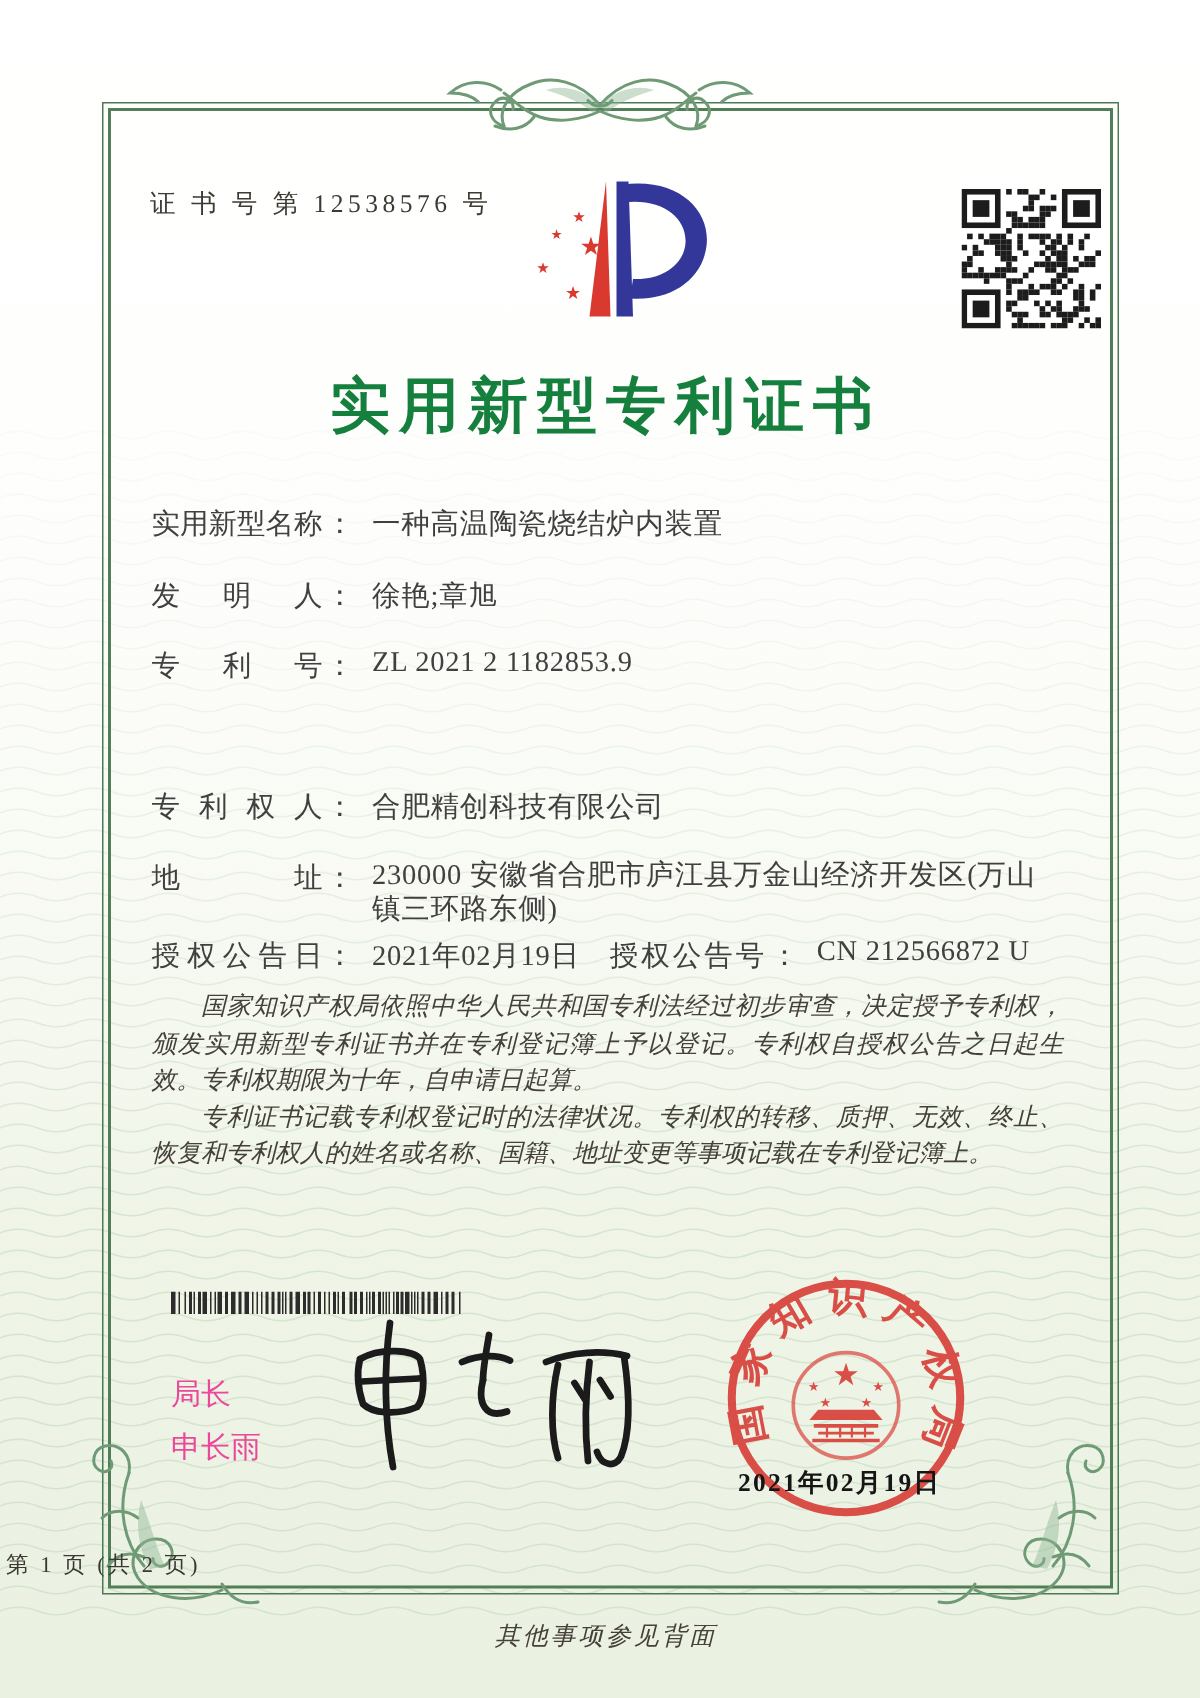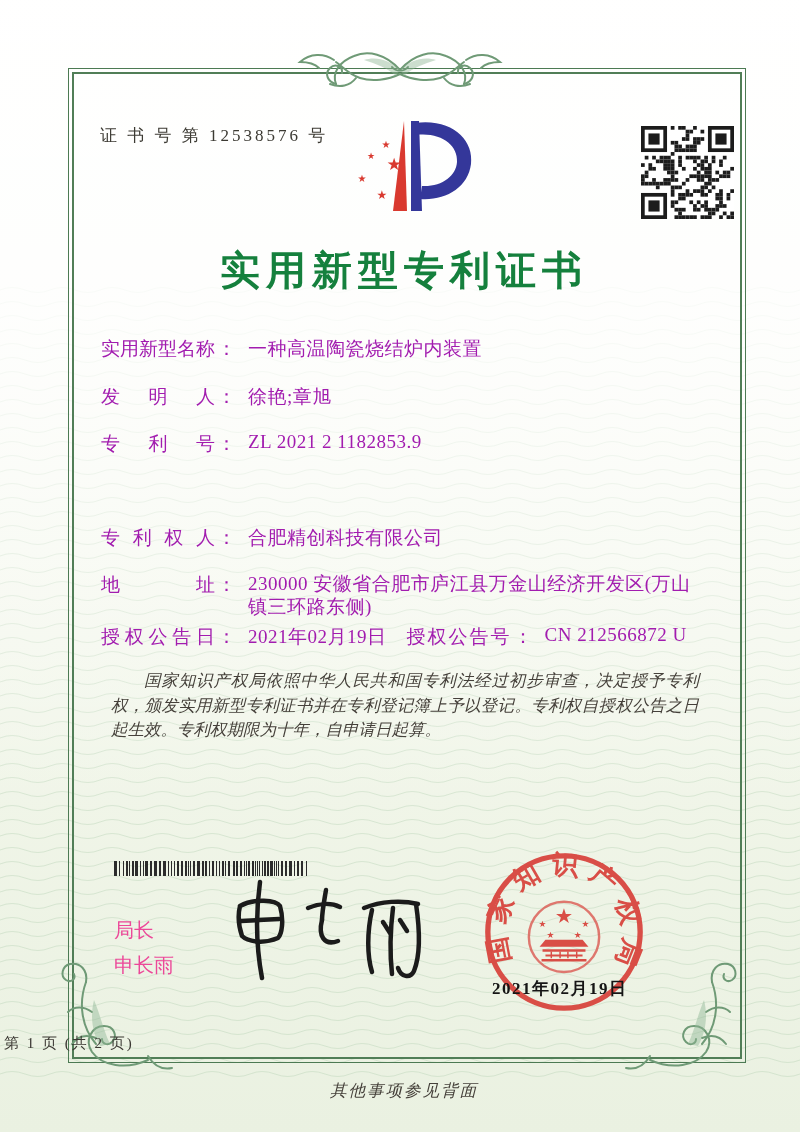--- a/index.html
+++ b/index.html
@@ -18,29 +18,29 @@
   .ornament{position:absolute;z-index:3;}
   .ornament path{fill:none;stroke:#6f9a76;stroke-width:2;stroke-linecap:round;}
   .ornament .lf{fill:#8fb594;opacity:.45;stroke:none;}
   
   .content{position:absolute;left:4px;top:0;width:800px;height:860px;z-index:4;color:#33312c;}
   .cert-no{position:absolute;left:96px;top:124px;font-size:17px;letter-spacing:3px;color:#3c3a33;}
   .logo{position:absolute;left:348px;top:114px;}
   .qr{position:absolute;left:637px;top:126px;}
   .doc-title{position:absolute;left:0;right:0;top:243px;text-align:center;
              font-size:40px;font-weight:bold;letter-spacing:6px;color:#15803d;}
-  .frow{position:absolute;left:97px;font-size:19px;white-space:nowrap;color:#a21caf;}
+  .frow{position:absolute;left:97px;font-size:19px;white-space:nowrap;color:#404040;}
   .flabel{display:inline-block;width:114px;text-align:justify;text-align-last:justify;vertical-align:top;}
   .fcolon{display:inline-block;margin:0 12px 0 2px;vertical-align:top;}
   .fvalue{vertical-align:top;letter-spacing:.5px;}
   .fvalue.wrap{display:inline-block;width:452px;white-space:normal;line-height:23px;}
   .g2label{margin-left:20px;letter-spacing:2px;}
   .body-text{position:absolute;left:97px;top:659px;width:608px;font-size:16.5px;line-height:24.5px;
              font-style:italic;color:#45403a;text-align:justify;}
-  .body-text p{margin:10px;text-indent:2em;}
+  .body-text p{margin:0;text-indent:2em;}
   .barcode{position:absolute;left:110px;top:861px;}
   .director{position:absolute;left:110px;top:914px;font-family:Liberation Mono, monospace;
             font-size:20px;font-weight:500;line-height:35px;color:#ec4899;}
   .signature{position:absolute;left:222px;top:876px;}
   .signature path{fill:none;stroke:#1b1b1b;stroke-width:4.5;stroke-linecap:round;stroke-linejoin:round;}
   .seal{position:absolute;left:477px;top:849px;opacity:.93;}
   .seal-date{position:absolute;left:488px;top:977px;font-size:17px;font-weight:600;letter-spacing:1.5px;color:#151515;z-index:5;}
   .page-info{position:absolute;left:0;right:0;top:1034px;text-align:left;font-size:15px;letter-spacing:2px;color:#3b3833;}
   .back-note{position:absolute;left:0;right:0;top:1080px;text-align:center;font-size:16.5px;
              font-style:italic;color:#45403a;letter-spacing:2px;}
@@ -389,20 +389,21 @@
   </div>
   <div class="frow" style="top:572px">
     <span class="flabel">地址</span><span class="fcolon">：</span><span class="fvalue wrap">230000 安徽省合肥市庐江县万金山经济开发区(万山镇三环路东侧)</span>
   </div>
   <div class="frow" style="top:624px">
     <span class="flabel">授权公告日</span><span class="fcolon">：</span><span class="fvalue">2021年02月19日</span><span class="g2label">授权公告号</span><span class="fcolon">：</span><span class="fvalue">CN 212566872 U</span>
   </div>
 
   <div class="body-text">
     <p>国家知识产权局依照中华人民共和国专利法经过初步审查，决定授予专利权，颁发实用新型专利证书并在专利登记簿上予以登记。专利权自授权公告之日起生效。专利权期限为十年，自申请日起算。</p>
+    <p>专利证书记载专利权登记时的法律状况。专利权的转移、质押、无效、终止、恢复和专利权人的姓名或名称、国籍、地址变更等事项记载在专利登记簿上。</p>
   </div>
 
   <svg class="barcode" width="198" height="15" viewBox="0 0 198 15">
     <g id="barcode-bars" fill="#2c2c2c">
         <rect x="0" y="0" width="3" height="15"></rect>
         <rect x="5" y="0" width="1" height="15"></rect>
         <rect x="9" y="0" width="1" height="15"></rect>
         <rect x="12" y="0" width="2" height="15"></rect>
         <rect x="15" y="0" width="1" height="15"></rect>
         <rect x="18" y="0" width="2" height="15"></rect>

